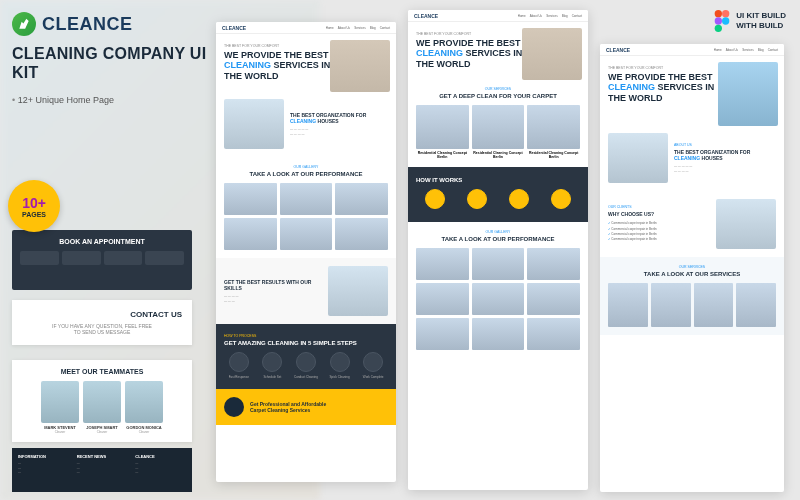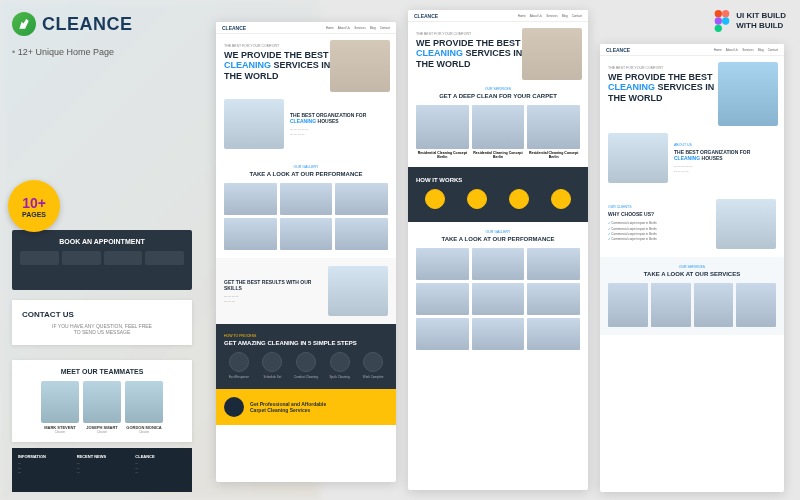--- a/index.html
+++ b/index.html
@@ -14,21 +14,21 @@
 .features{list-style:none;font-size:9px;color:#555;line-height:1.8}
 .features li::before{content:"• ";color:#888}
 .badge{position:absolute;left:8px;top:180px;width:52px;height:52px;border-radius:50%;background:#ffc107;display:flex;flex-direction:column;align-items:center;justify-content:center;z-index:15;box-shadow:0 2px 6px rgba(0,0,0,.2)}
 .badge-num{font-size:14px;font-weight:900;color:#a21caf}
 .badge-txt{font-size:7px;font-weight:700;color:#1a2a3a}
 .dark-card{position:absolute;left:12px;top:230px;width:180px;height:60px;background:#2a3542;border-radius:2px;padding:8px;z-index:8}
 .dark-card h4{color:#fff;font-size:7px;text-align:center;margin-bottom:6px}
 .dark-inputs{display:flex;gap:3px}
 .dark-input{flex:1;height:14px;background:#3a4552;border-radius:2px}
 .contact-card{position:absolute;left:12px;top:300px;width:180px;background:#fff;padding:10px;z-index:8;box-shadow:0 1px 4px rgba(0,0,0,.1)}
-.contact-card h4{font-size:8px;font-weight:900;text-align:left;color:#1a2a3a;margin-bottom:4px}
+.contact-card h4{font-size:8px;font-weight:900;text-align:right;color:#1a2a3a;margin-bottom:4px}
 .contact-card p{font-size:5px;color:#888;text-align:center}
 .team-card{position:absolute;left:12px;top:360px;width:180px;background:#fff;padding:8px;z-index:8;box-shadow:0 1px 4px rgba(0,0,0,.1)}
 .team-card h4{font-size:7px;font-weight:900;text-align:center;color:#1a2a3a;margin-bottom:6px}
 .team-row{display:flex;gap:4px;justify-content:center}
 .team-member{text-align:center}
 .team-img{width:38px;height:42px;background:linear-gradient(#b8d4e0,#98b4c0);border-radius:2px;margin-bottom:2px}
 .team-name{font-size:4px;font-weight:700;color:#333}
 .team-role{font-size:3px;color:#999}
 .footer-card{position:absolute;left:12px;top:448px;width:180px;height:44px;background:#1a2632;padding:6px;z-index:8;display:flex;gap:8px}
 .footer-col{flex:1}
@@ -85,20 +85,21 @@
 
 <div class="left-panel">
   <div class="logo-row">
     <div class="logo-circle">
       <svg viewBox="0 0 24 24" fill="#fff">
           <path d="M4 20l4-12 3 3 5-8 4 4-6 13z"></path>
         </svg>
     </div>
     <div class="logo-text">CLEANCE</div>
   </div>
+  <div class="subtitle">CLEANING COMPANY UI KIT</div>
   <ul class="features">
     <li>12+ Unique Home Page</li>
   </ul>
 </div>
 
 <div class="badge">
   <div class="badge-num">10+</div>
   <div class="badge-txt">PAGES</div>
 </div>
 

